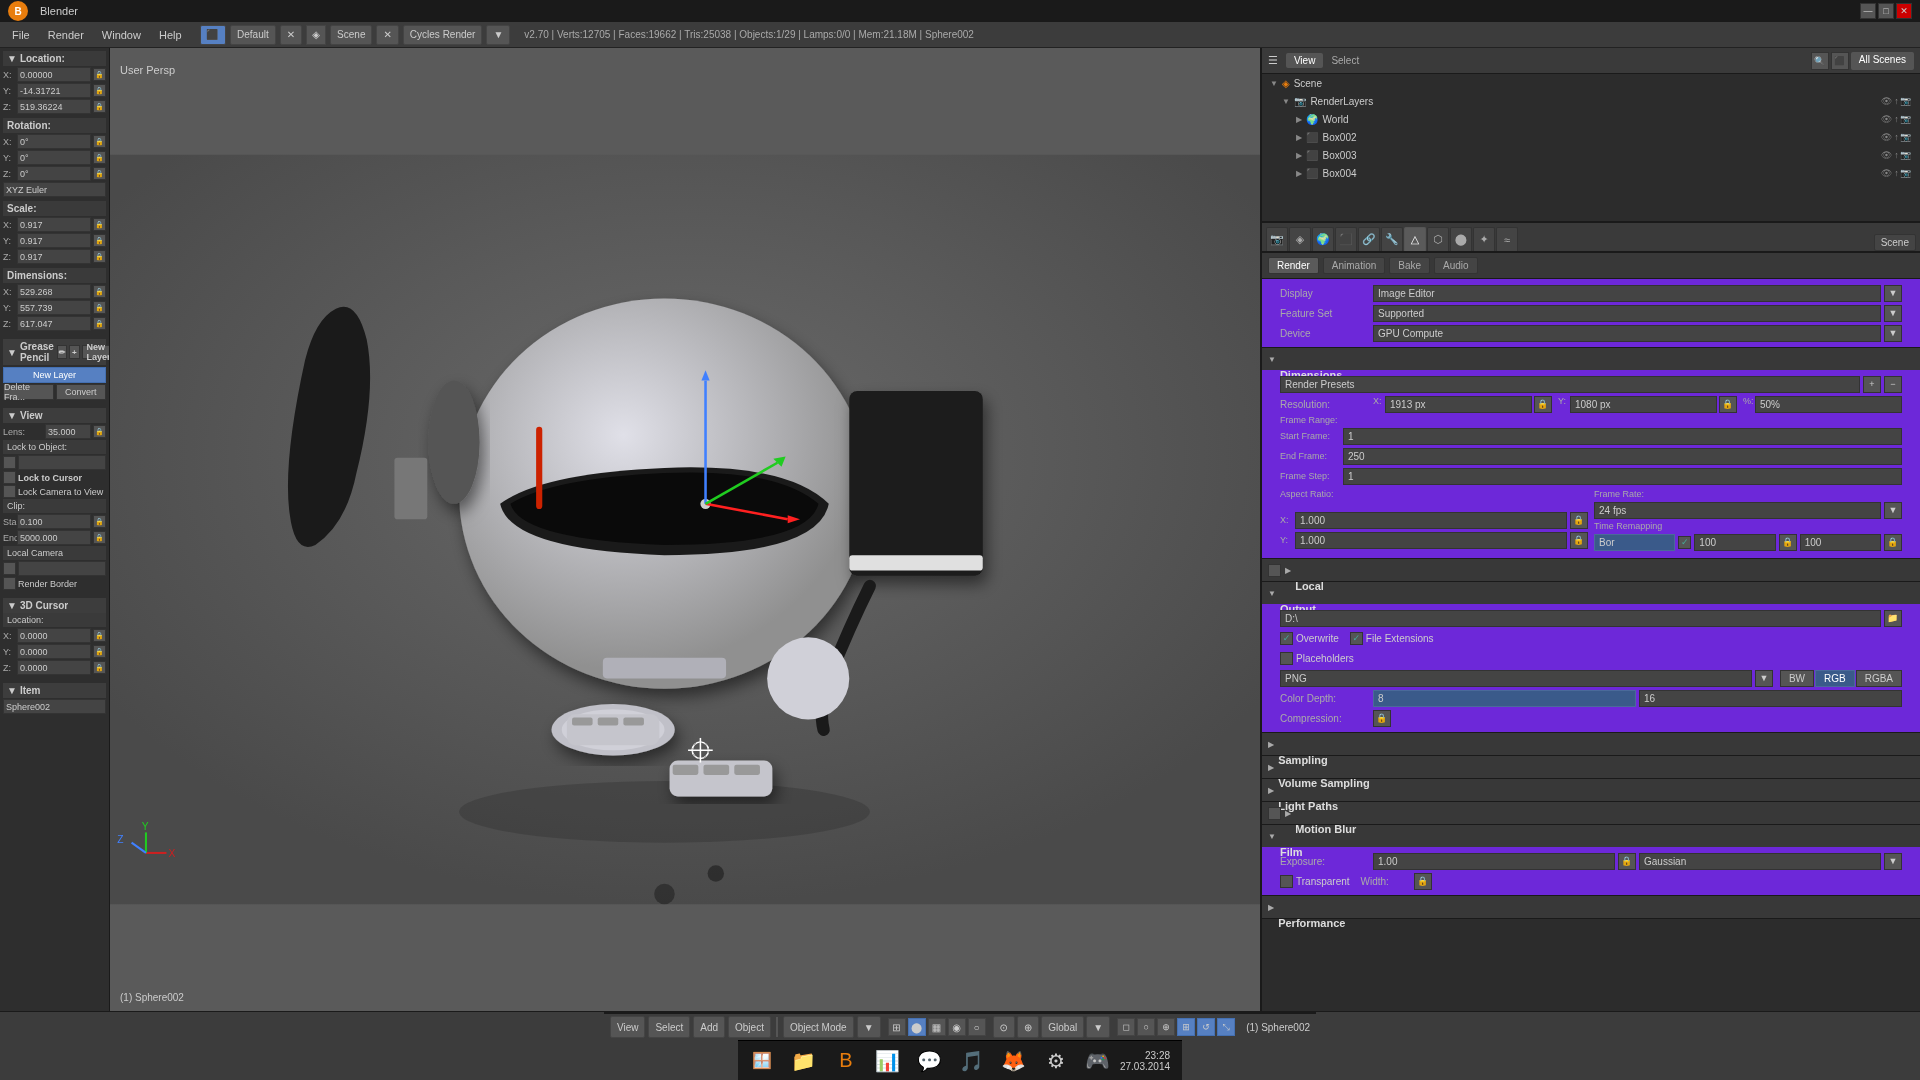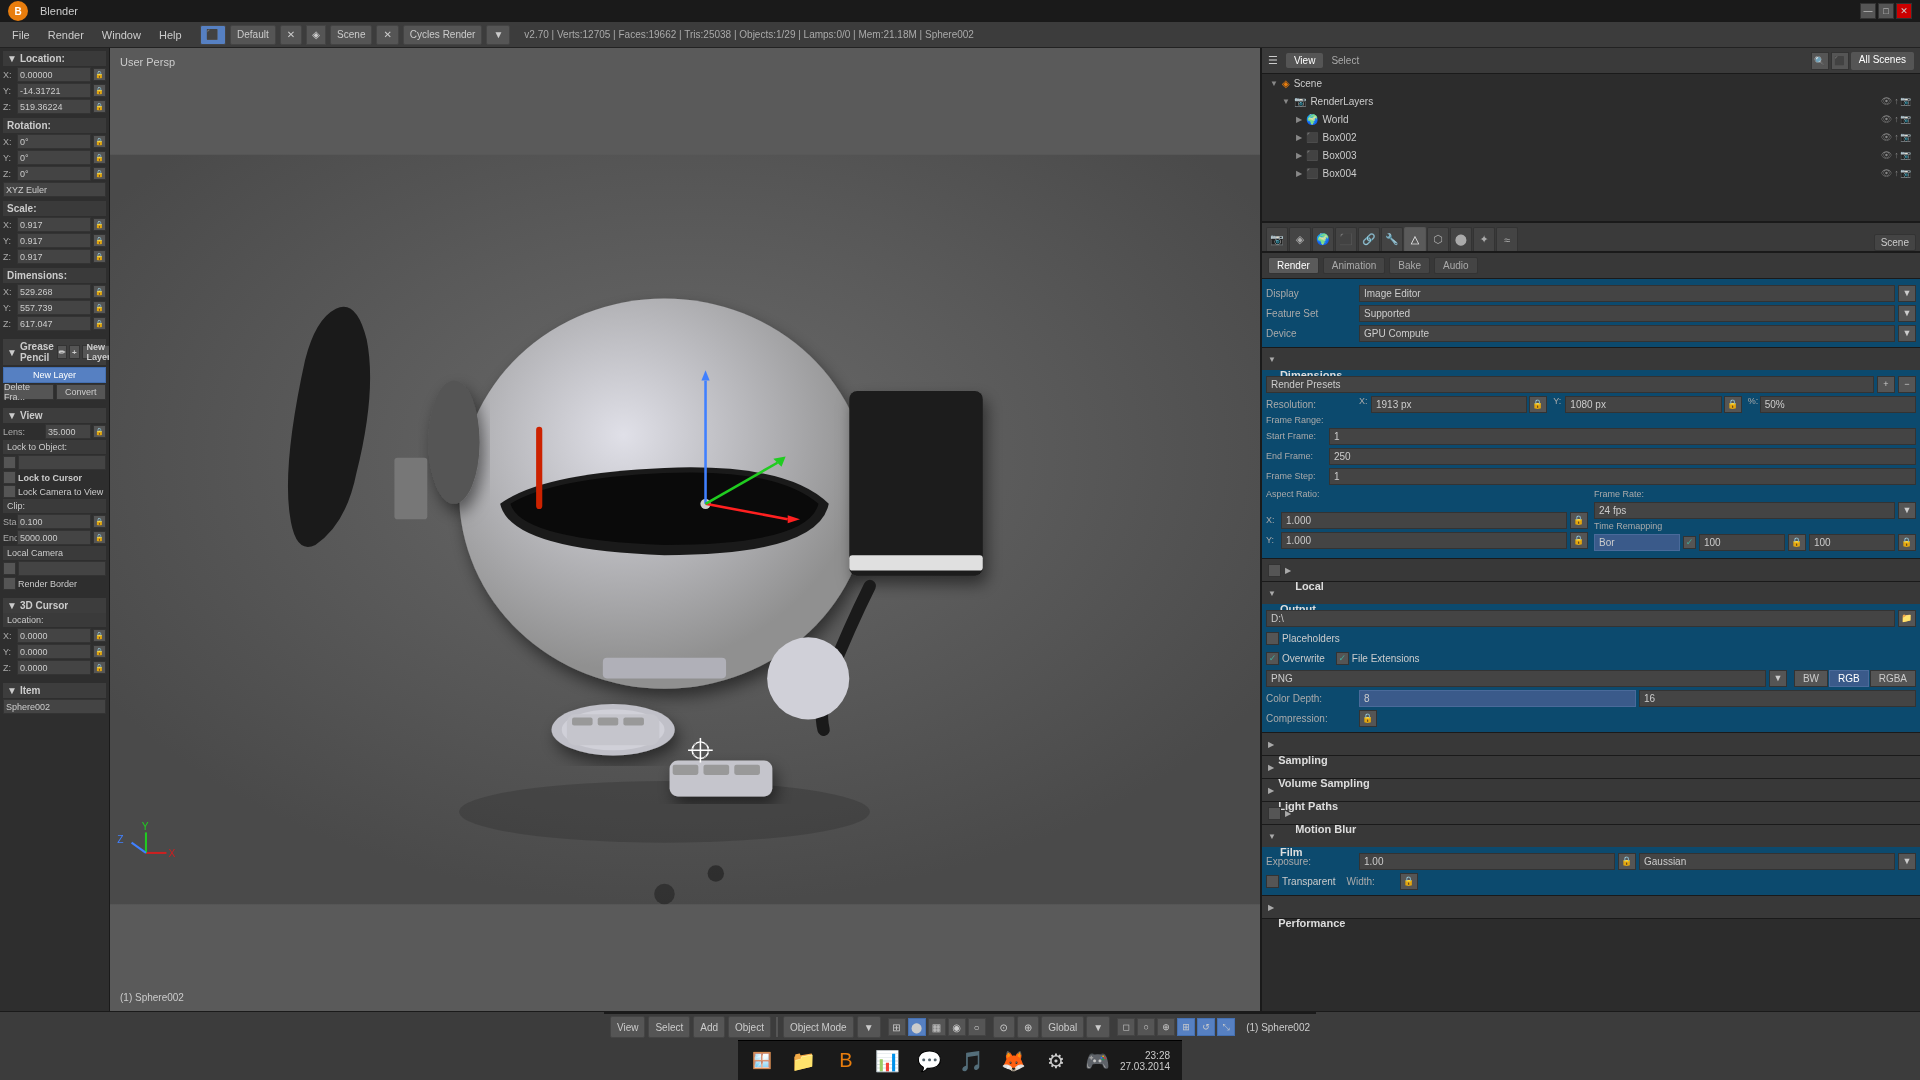--- a/index.html
+++ b/index.html
@@ -107,21 +107,21 @@
 
     
     #viewport {
       flex: 1;
       background: #5a5a5a;
       position: relative;
       overflow: hidden;
     }
     #viewport-label {
       position: absolute;
-      top: 8px;
+      top: 16px;
       left: 10px;
       color: #ccc;
       font-size: 11px;
     }
     .outliner-tab {
       padding: 2px 8px;
       font-size: 10px;
       cursor: pointer;
       color: #aaa;
     }
@@ -256,22 +256,22 @@
       font-size: 8px;
       color: #aaa;
     }
     .prop-section-title {
       font-size: 11px;
       color: #ddd;
       font-weight: bold;
       margin-top: 31px;
     }
     .prop-section-content {
-      padding: 3px 4px;
-      background: #0c4a6e;
+      padding: 3px 18px;
+      background: #6d28d9;
     }
 
     
     .field-row {
       display: flex;
       align-items: center;
       gap: 3px;
       margin: 2px 0;
       min-height: 18px;
     }
@@ -993,29 +993,29 @@
             <span class="prop-section-title">Output</span>
           </div>
           <div class="prop-section-content">
 
             <div class="field-row">
               <div class="field-value" style="flex:1;">D:\</div>
               <div class="field-btn">📁</div>
             </div>
 
             <div class="field-row">
-              <div class="checkbox"></div>
-              <span style="font-size:10px;color:#ccc;">Placeholders</span>
-            </div>
-
-            <div class="field-row">
               <div class="checkbox checked"></div>
               <span style="font-size:10px;color:#ccc;margin-right:8px;">Overwrite</span>
               <div class="checkbox checked"></div>
               <span style="font-size:10px;color:#ccc;">File Extensions</span>
+            </div>
+
+            <div class="field-row">
+              <div class="checkbox"></div>
+              <span style="font-size:10px;color:#ccc;">Placeholders</span>
             </div>
 
             <div class="field-row">
               <div class="field-value" style="width:50px;">PNG</div>
               <div class="field-btn">▼</div>
               <div style="display:flex;gap:1px;margin-left:4px;">
                 <div class="field-btn-wide">BW</div>
                 <div class="field-btn-wide" style="background:#3a5a8a;border-color:#4a6a9a;color:#fff;">RGB</div>
                 <div class="field-btn-wide">RGBA</div>
               </div>

